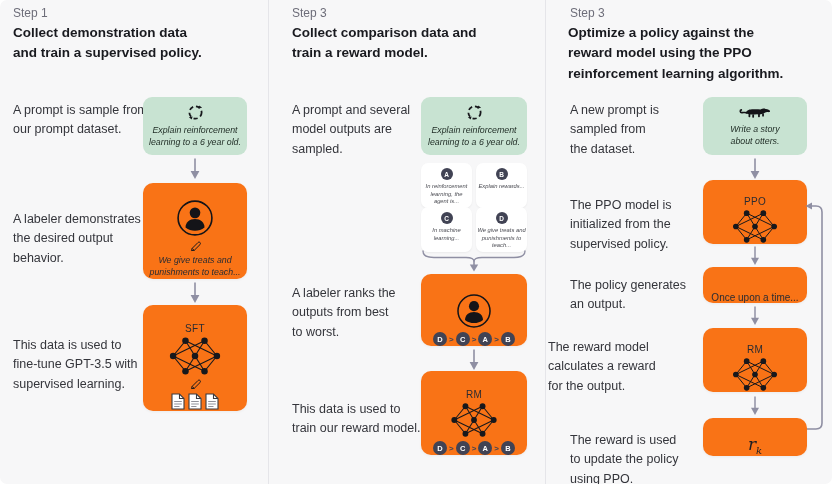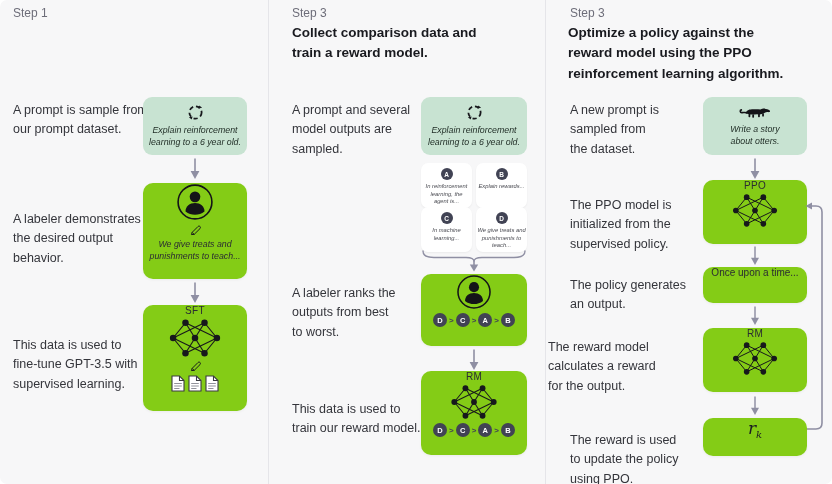--- a/index.html
+++ b/index.html
@@ -3,22 +3,22 @@
 <meta charset="utf-8">
 <style>
   html,body{margin:0;padding:0;}
   .stage{position:relative;width:832px;height:484px;background:#f7f7f8;overflow:hidden;
          font-family:"Liberation Sans","DejaVu Sans",sans-serif;border-radius:7px;}
   .divider{position:absolute;top:0;bottom:0;width:1px;background:#e5e5e9;}
   .step-label{position:absolute;top:6px;font-size:12px;color:#6d6d79;}
   .heading{position:absolute;top:23px;margin:0;font-size:13.5px;font-weight:bold;color:#191a1f;
            line-height:1.5;white-space:pre-line;}
   .cap{position:absolute;margin:0;font-size:12.5px;color:#34353b;line-height:1.55;white-space:pre-line;}
-  .card{position:absolute;background:#84cc16;border-radius:10px;box-shadow:0 1px 3px rgba(0,0,0,.05);
-        display:flex;flex-direction:column;align-items:center;justify-content:flex-start;}
+  .card{position:absolute;background:#f97316;border-radius:10px;box-shadow:0 1px 3px rgba(0,0,0,.05);
+        display:flex;flex-direction:column;align-items:center;justify-content:flex-end;}
   .gcard{position:absolute;background:#c8e3d2;border-radius:9px;display:flex;flex-direction:column;
          align-items:center;justify-content:center;gap:4px;}
   .txt{font-size:8.8px;color:#2b2c32;text-align:center;line-height:1.35;white-space:pre-line;font-style:italic;}
   .gcard .txt{color:#1d2a23;}
   .model-label{font-size:10px;color:#2b2c32;letter-spacing:.3px;margin-bottom:2px;}
   .arrow{position:absolute;}
   .rank-row{display:flex;align-items:center;gap:2px;}
   .badge{width:14px;height:14px;border-radius:50%;background:#414354;color:#fff;font-size:7.5px;
          font-weight:bold;display:flex;align-items:center;justify-content:center;flex:0 0 auto;}
   .rank-sep{font-size:8px;font-weight:bold;color:#414354;}
@@ -96,20 +96,22 @@
     </g>
   </defs>
 </svg>
 
 <div class="stage">
 
   <div class="divider" style="left:268px;"></div>
   <div class="divider" style="left:545px;"></div>
 
   <div class="step-label" style="left:13px;">Step 1</div>
+  <h2 class="heading" style="left:13px;width:245px;">Collect demonstration data
+and train a supervised policy.</h2>
 
   <p class="cap" style="left:13px;top:101px;width:140px;">A prompt is sample from
 our prompt dataset.</p>
   <div class="gcard" style="left:143px;top:97px;width:104px;height:58px;">
     <svg width="17" height="17" viewBox="0 0 20 20">
         <use href="#sample"></use>
       </svg>
     <div class="txt">Explain reinforcement
 learning to a 6 year old.</div>
   </div>

